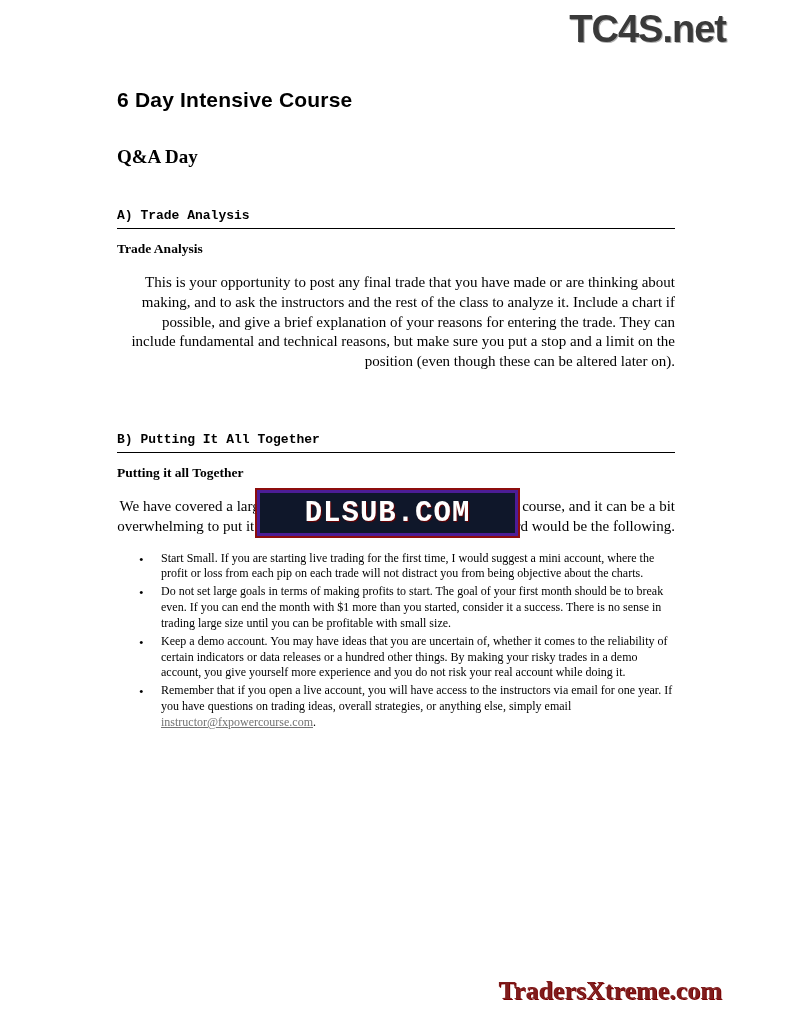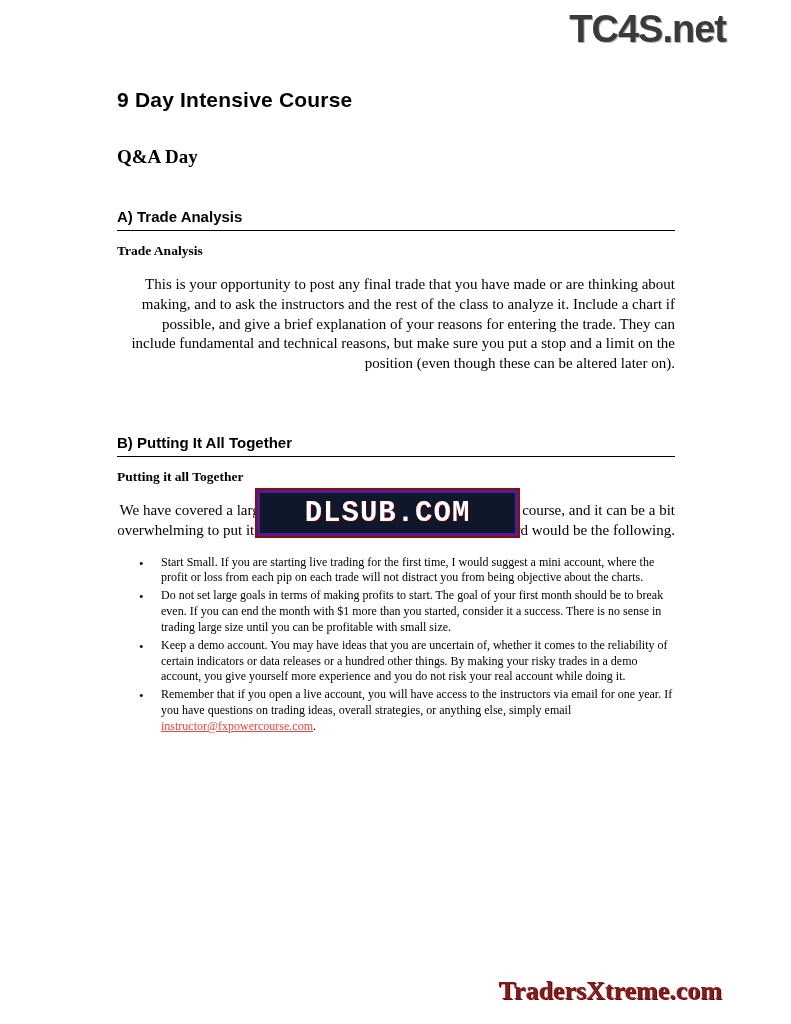--- a/index.html
+++ b/index.html
@@ -87,22 +87,22 @@
   }
 
   h2.doc-subtitle {
     font-family: "Liberation Serif", serif;
     font-size: 19px;
     font-weight: bold;
     margin: 0 0 40px 0;
   }
 
   .section-heading {
-    font-family: Liberation Sans, sans-serif;
-    font-size: 15px;
+    font-family: Liberation Mono, monospace;
+    font-size: 13px;
     font-weight: bold;
     margin: 0 0 5px 0;
   }
 
   .rule {
     border: 0;
     border-top: 1px solid #000000;
     margin: 0 0 12px 0;
     width: 100%;
   }
@@ -139,34 +139,34 @@
   }
   ul.bullets li::before {
     content: "\2022";
     position: absolute;
     left: -8px;
     top: 0;
     font-size: 13px;
   }
 
   a.email-link {
-    color: #ef4444;
+    color: #737373;
     text-decoration: underline;
   }
 </style>
 </head>
 <body>
 
 <div class="page">
 
   <div class="top-watermark">TC4S.net</div>
 
   <div class="content">
 
-    <h1 class="doc-title">9 Day Intensive Course</h1>
+    <h1 class="doc-title">6 Day Intensive Course</h1>
 
     <h2 class="doc-subtitle">Q&amp;A Day</h2>
 
     <div>
       <div class="section-heading">A) Trade Analysis</div>
       <hr class="rule">
       <div class="sub-heading">Trade Analysis</div>
       <p class="body-text">This is your opportunity to post any final trade that you have made or are thinking about making, and to ask the instructors and the rest of the class to analyze it. Include a chart if possible, and give a brief explanation of your reasons for entering the trade. They can include fundamental and technical reasons, but make sure you put a stop and a limit on the position (even though these can be altered later on).</p>
     </div>
 

